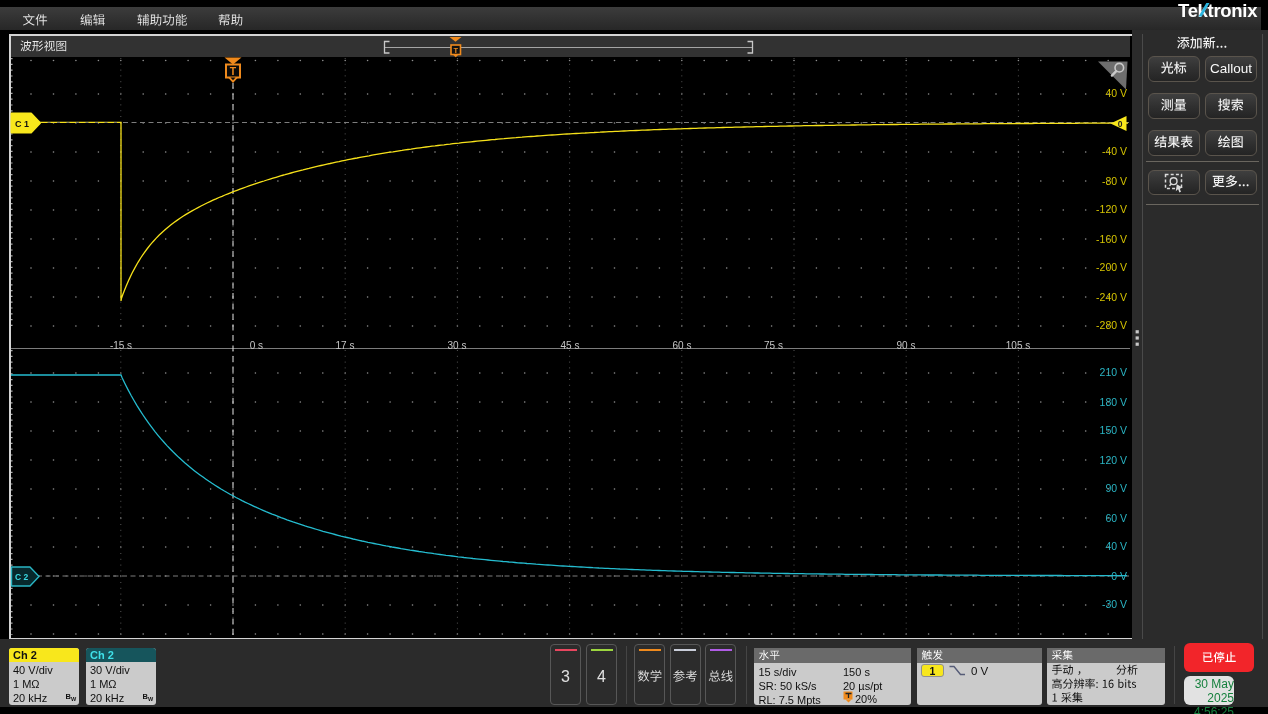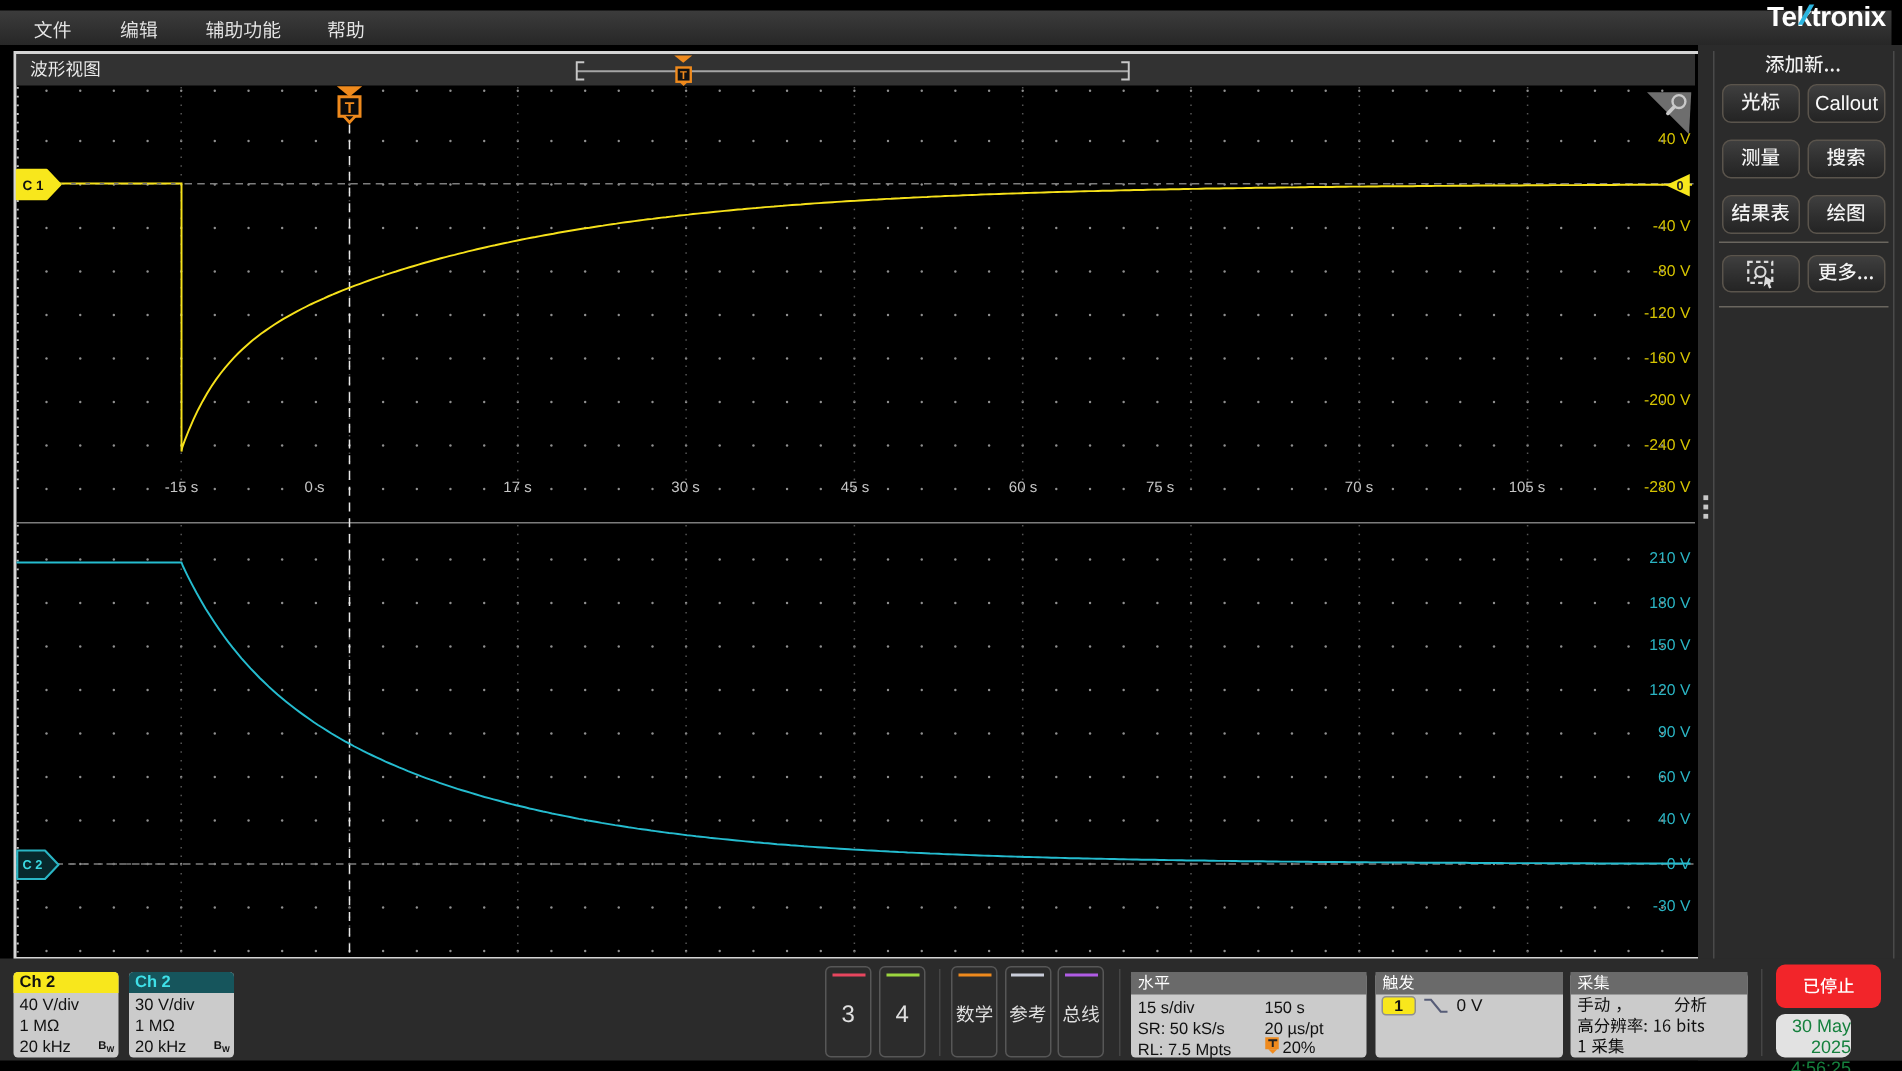--- a/index.html
+++ b/index.html
@@ -54,29 +54,29 @@
 <div style="position:absolute;left:917px;top:648px;width:125px;height:14.5px;background:#6a6a6a;"></div>
 <div style="position:absolute;left:1047px;top:648px;width:118px;height:57px;border-radius:3px;overflow:hidden;background:#cbcbcb;"></div>
 <div style="position:absolute;left:1047px;top:648px;width:118px;height:14.5px;background:#6a6a6a;"></div>
 <div style="position:absolute;left:758.5px;top:664.5px;font:11px 'Liberation Sans',sans-serif;color:#111;line-height:14px;">15 s/div<br>SR: 50 kS/s<br>RL: 7.5 Mpts</div>
 <div style="position:absolute;left:843px;top:664.5px;font:11px 'Liberation Sans',sans-serif;color:#111;line-height:14px;">150 s<br>20 µs/pt</div>
 <div style="position:absolute;left:855px;top:692.5px;font:11px 'Liberation Sans',sans-serif;color:#111;text-align:right;">20%</div>
 <div style="position:absolute;left:921px;top:664px;width:23px;height:13px;background:#f8e71c;border:1px solid #909090;border-radius:3px;box-sizing:border-box;text-align:center;color:#111;font:bold 10.5px 'Liberation Sans',sans-serif;line-height:12px;">1</div>
 <div style="position:absolute;left:971px;top:665px;font:11.5px 'Liberation Sans',sans-serif;color:#111;">0 V</div>
 <div style="position:absolute;left:1184px;top:643px;width:70px;height:29px;background:#f2252a;border-radius:6px;"></div>
 <div style="position:absolute;left:1184px;top:676px;width:50px;height:29px;background:#e2e2e2;border-radius:6px;text-align:right;color:#15803d;font:12px 'Liberation Sans',sans-serif;line-height:14px;padding-top:1px;box-sizing:border-box;">30 May 2025<br>4:56:25 AM</div>
-<div style="position:absolute;left:0;top:320px;height:12px;color:#c6c6c6;font:10px 'Liberation Sans',sans-serif;width:1130px;">
+<div style="position:absolute;left:0;top:340px;height:12px;color:#c6c6c6;font:10px 'Liberation Sans',sans-serif;width:1130px;">
     <span style="position:absolute;left:91px;top:0;width:60px;text-align:center">-15 s</span>
-    <span style="position:absolute;left:203px;top:0;width:60px;text-align:left">0 s</span>
+    <span style="position:absolute;left:203px;top:0;width:60px;text-align:right">0 s</span>
     <span style="position:absolute;left:315px;top:0;width:60px;text-align:center">17 s</span>
     <span style="position:absolute;left:427px;top:0;width:60px;text-align:center">30 s</span>
     <span style="position:absolute;left:540px;top:0;width:60px;text-align:center">45 s</span>
     <span style="position:absolute;left:652px;top:0;width:60px;text-align:center">60 s</span>
     <span style="position:absolute;left:764px;top:0;width:60px;text-align:left">75 s</span>
-    <span style="position:absolute;left:876px;top:0;width:60px;text-align:center">70 s</span>
+    <span style="position:absolute;left:876px;top:0;width:60px;text-align:center">90 s</span>
     <span style="position:absolute;left:988px;top:0;width:60px;text-align:center">105 s</span>
   </div>
 <div style="position:absolute;left:1027px;top:94px;width:100px;color:#d6c400;font:10.5px 'Liberation Sans',sans-serif;text-align:right;line-height:11px;">
     <span style="position:absolute;right:0;top:-6px">40 V</span>
     <span style="position:absolute;right:0;top:52px">-40 V</span>
     <span style="position:absolute;right:0;top:82px">-80 V</span>
     <span style="position:absolute;right:0;top:110px">-120 V</span>
     <span style="position:absolute;right:0;top:140px">-160 V</span>
     <span style="position:absolute;right:0;top:168px">-200 V</span>
     <span style="position:absolute;right:0;top:198px">-240 V</span>

